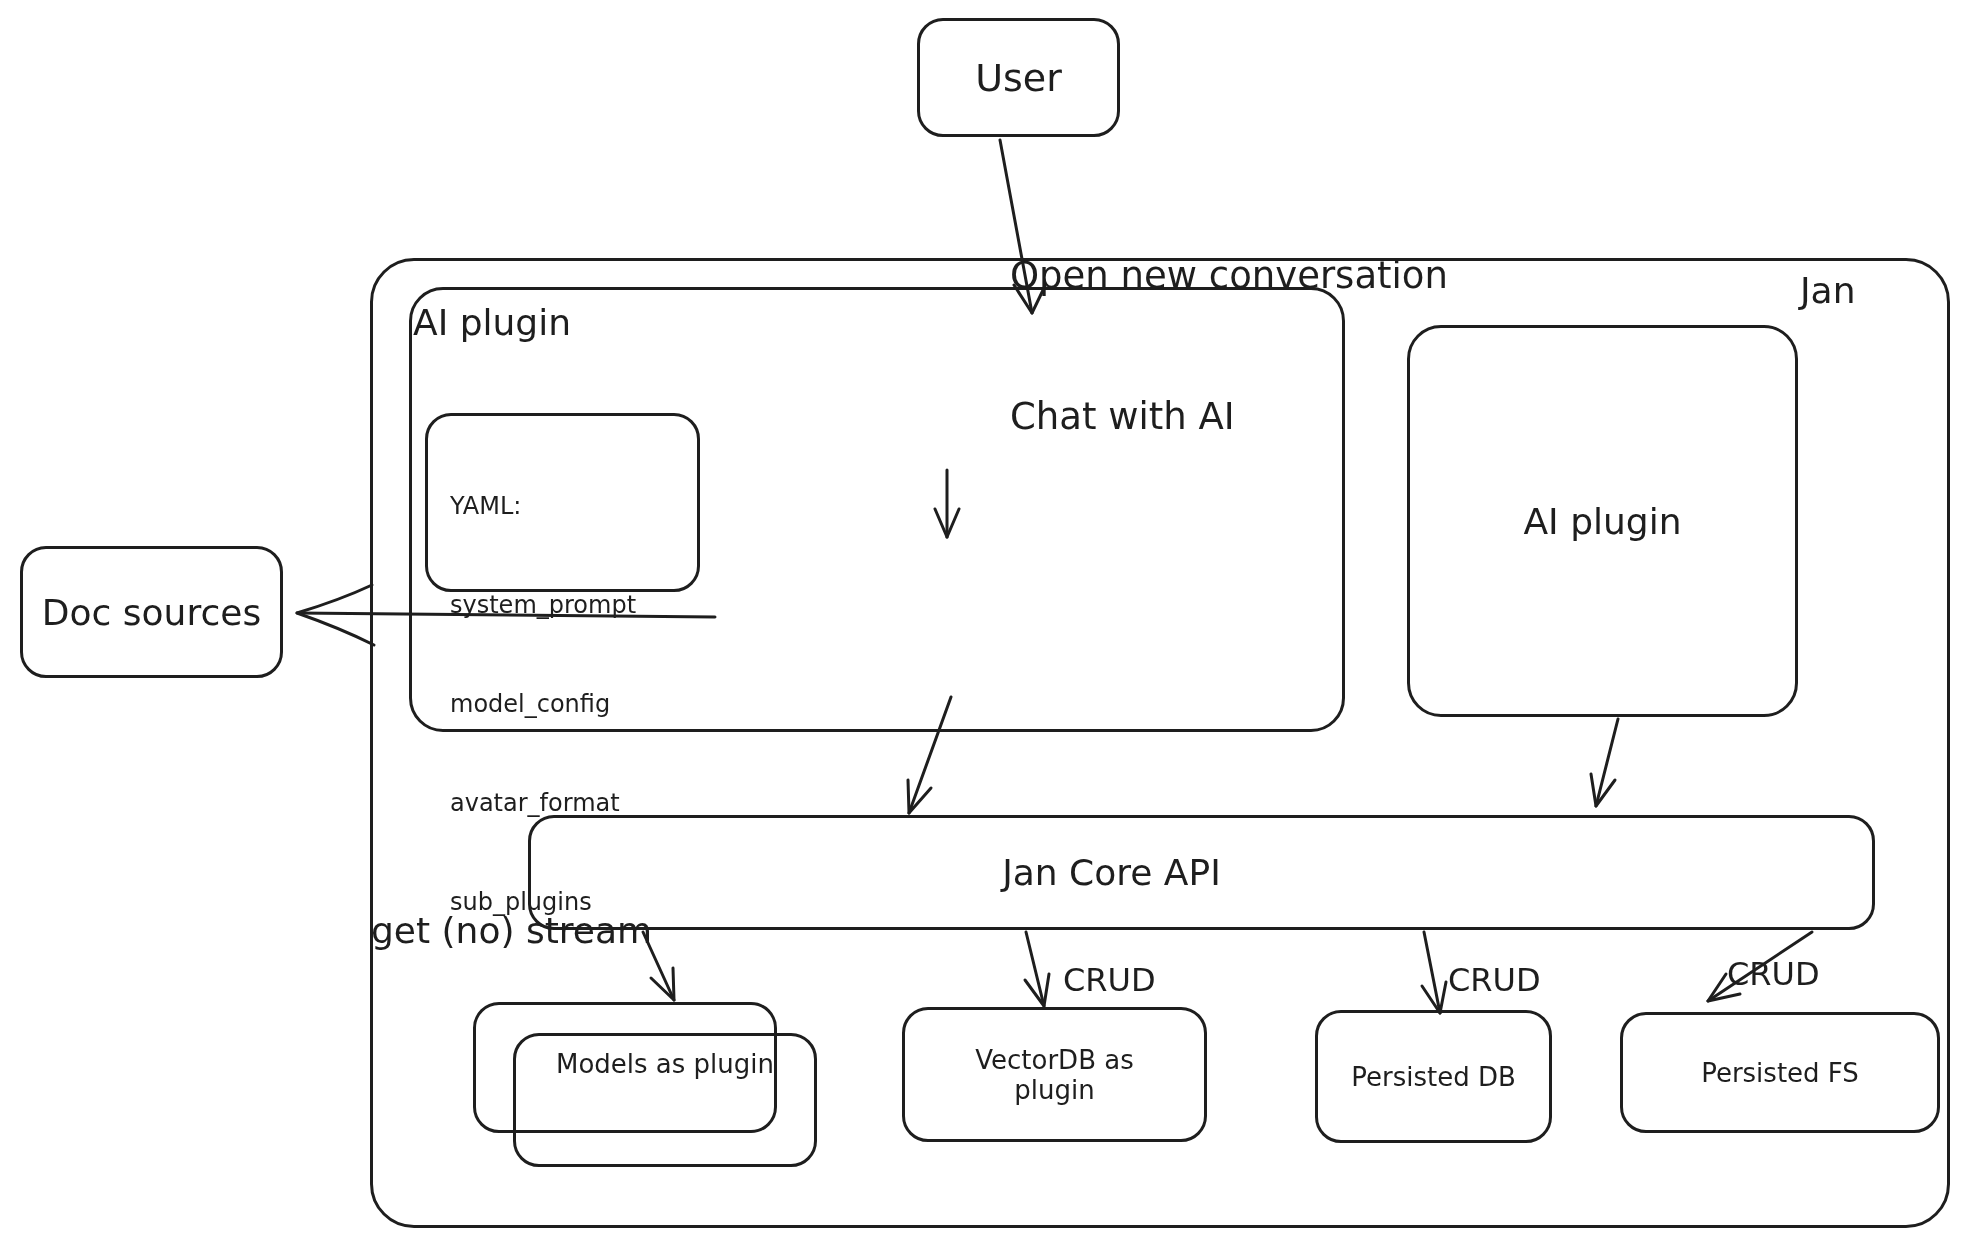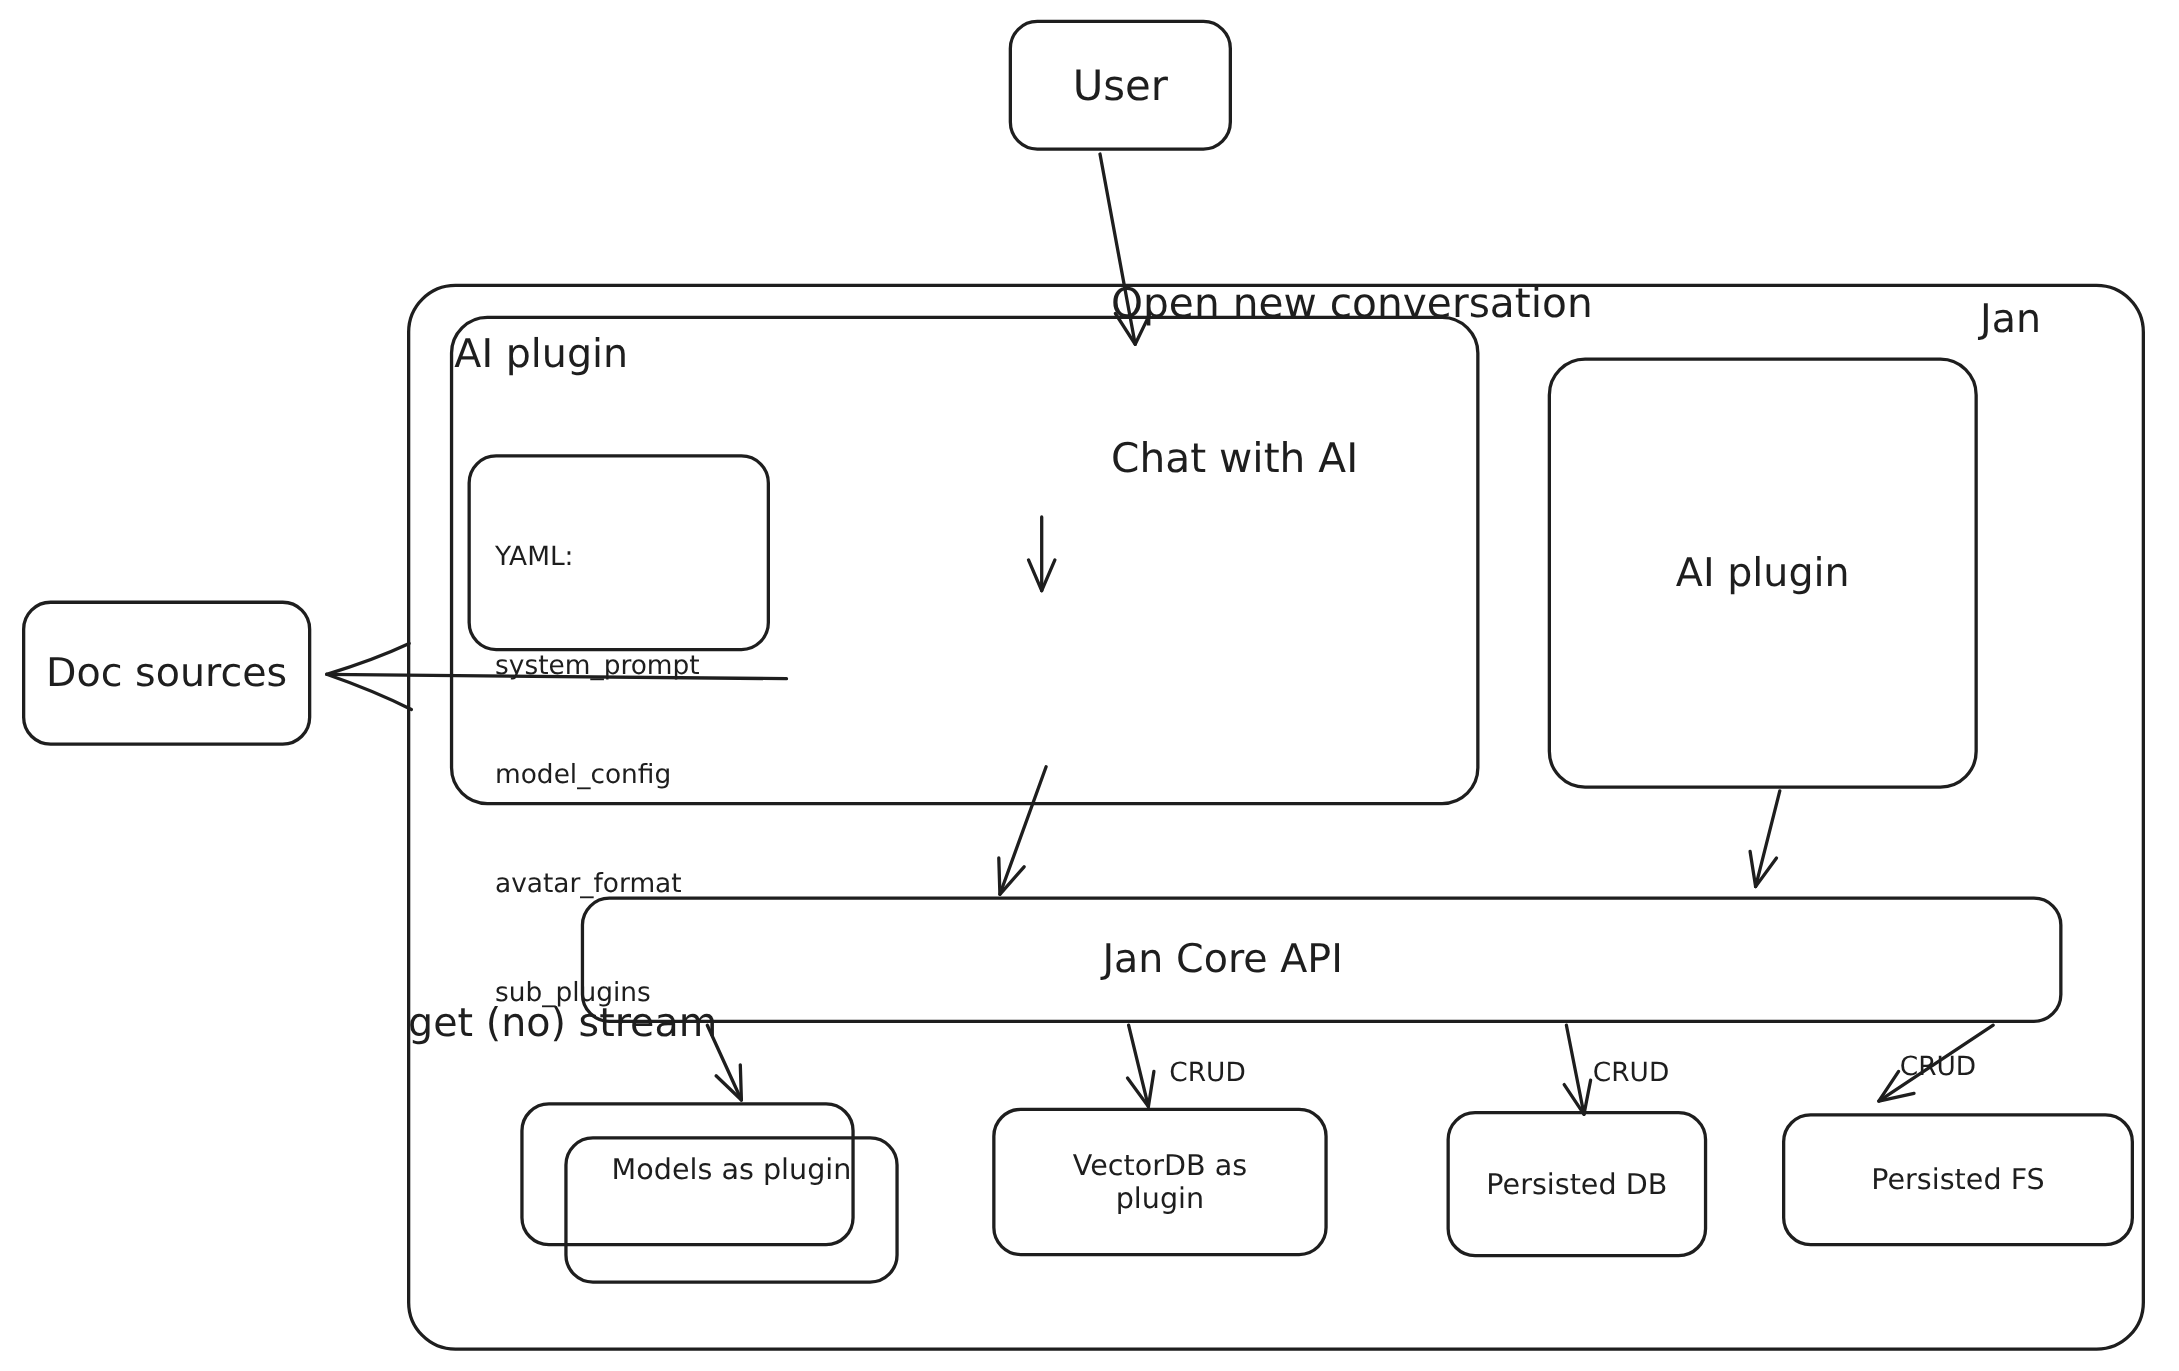--- a/index.html
+++ b/index.html
@@ -17,21 +17,21 @@
   .r-sm{border-radius:26px;}
   .lbl{
     position:absolute;color:#1e1e1e;white-space:pre;line-height:1.25;
   }
   .center-lbl{white-space:normal;text-align:center;}
   svg.arrows{position:absolute;left:0;top:0;width:1981px;height:1246px;pointer-events:none;}
   svg.arrows path{stroke:#1e1e1e;stroke-width:3;fill:none;stroke-linecap:round;stroke-linejoin:round;}
   .f38{font-size:38px;}
   .f36{font-size:36px;}
   .f34{font-size:26px;}
-  .f32{font-size:24px;}
+  .f32{font-size:32px;}
   .f24{font-size:24px;line-height:33px;}
 </style>
 </head>
 <body>
 
 <div id="canvas">
 
   <div class="box r-lg" style="left:370px;top:258px;width:1580px;height:970px;"></div>
   <div class="lbl f36" style="left:1800px;top:268px;">Jan</div>
 

